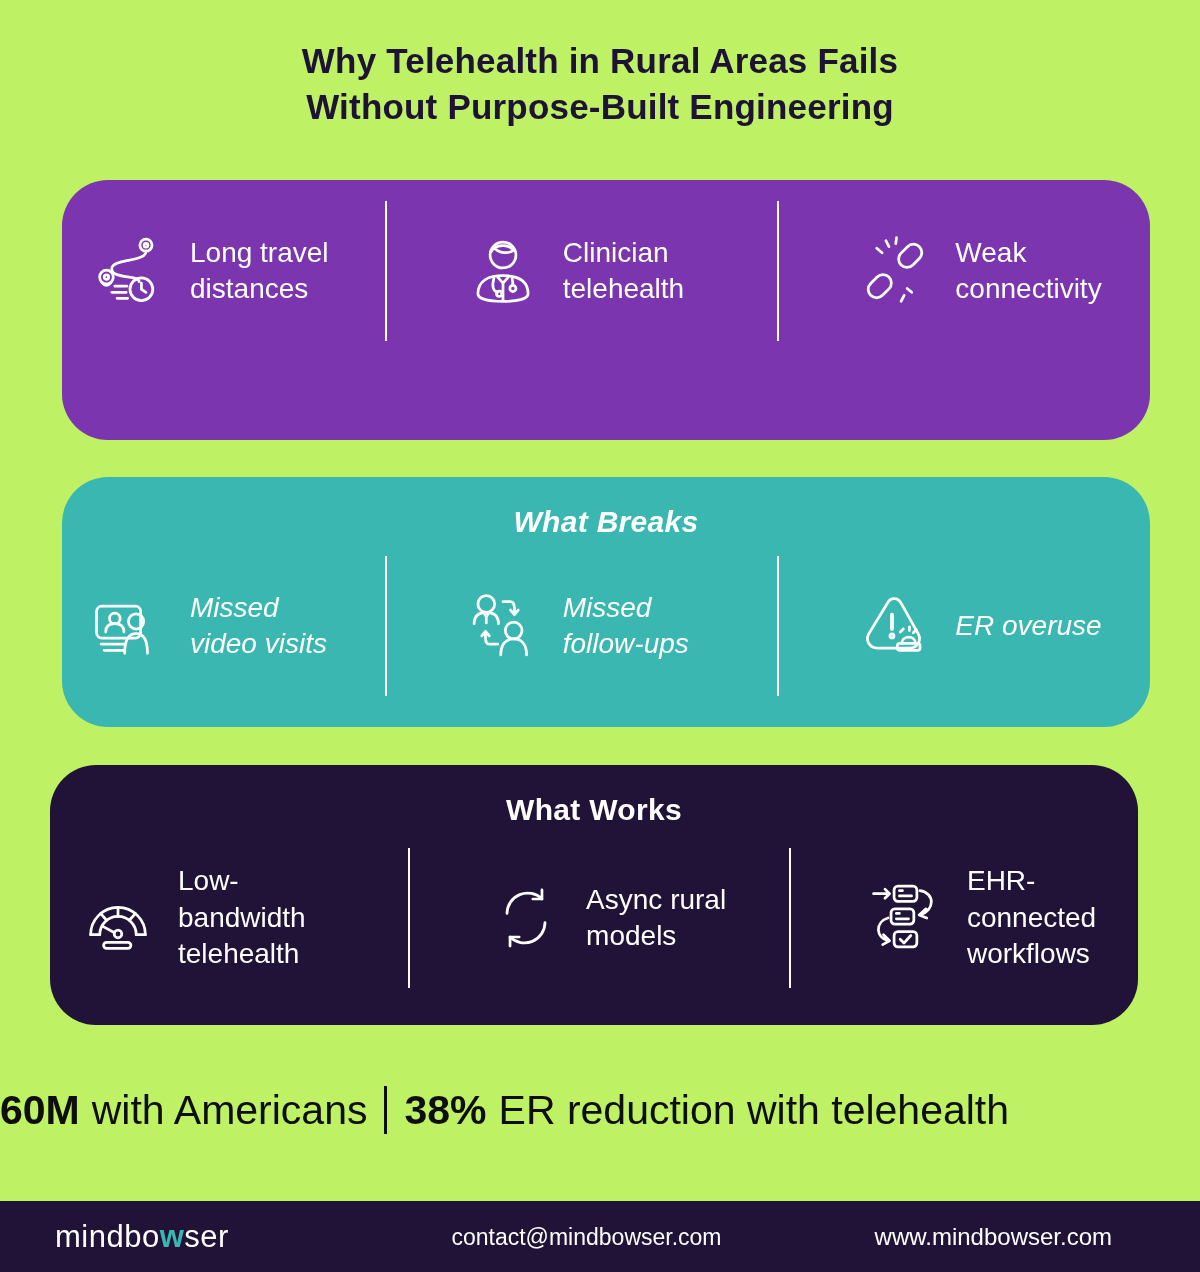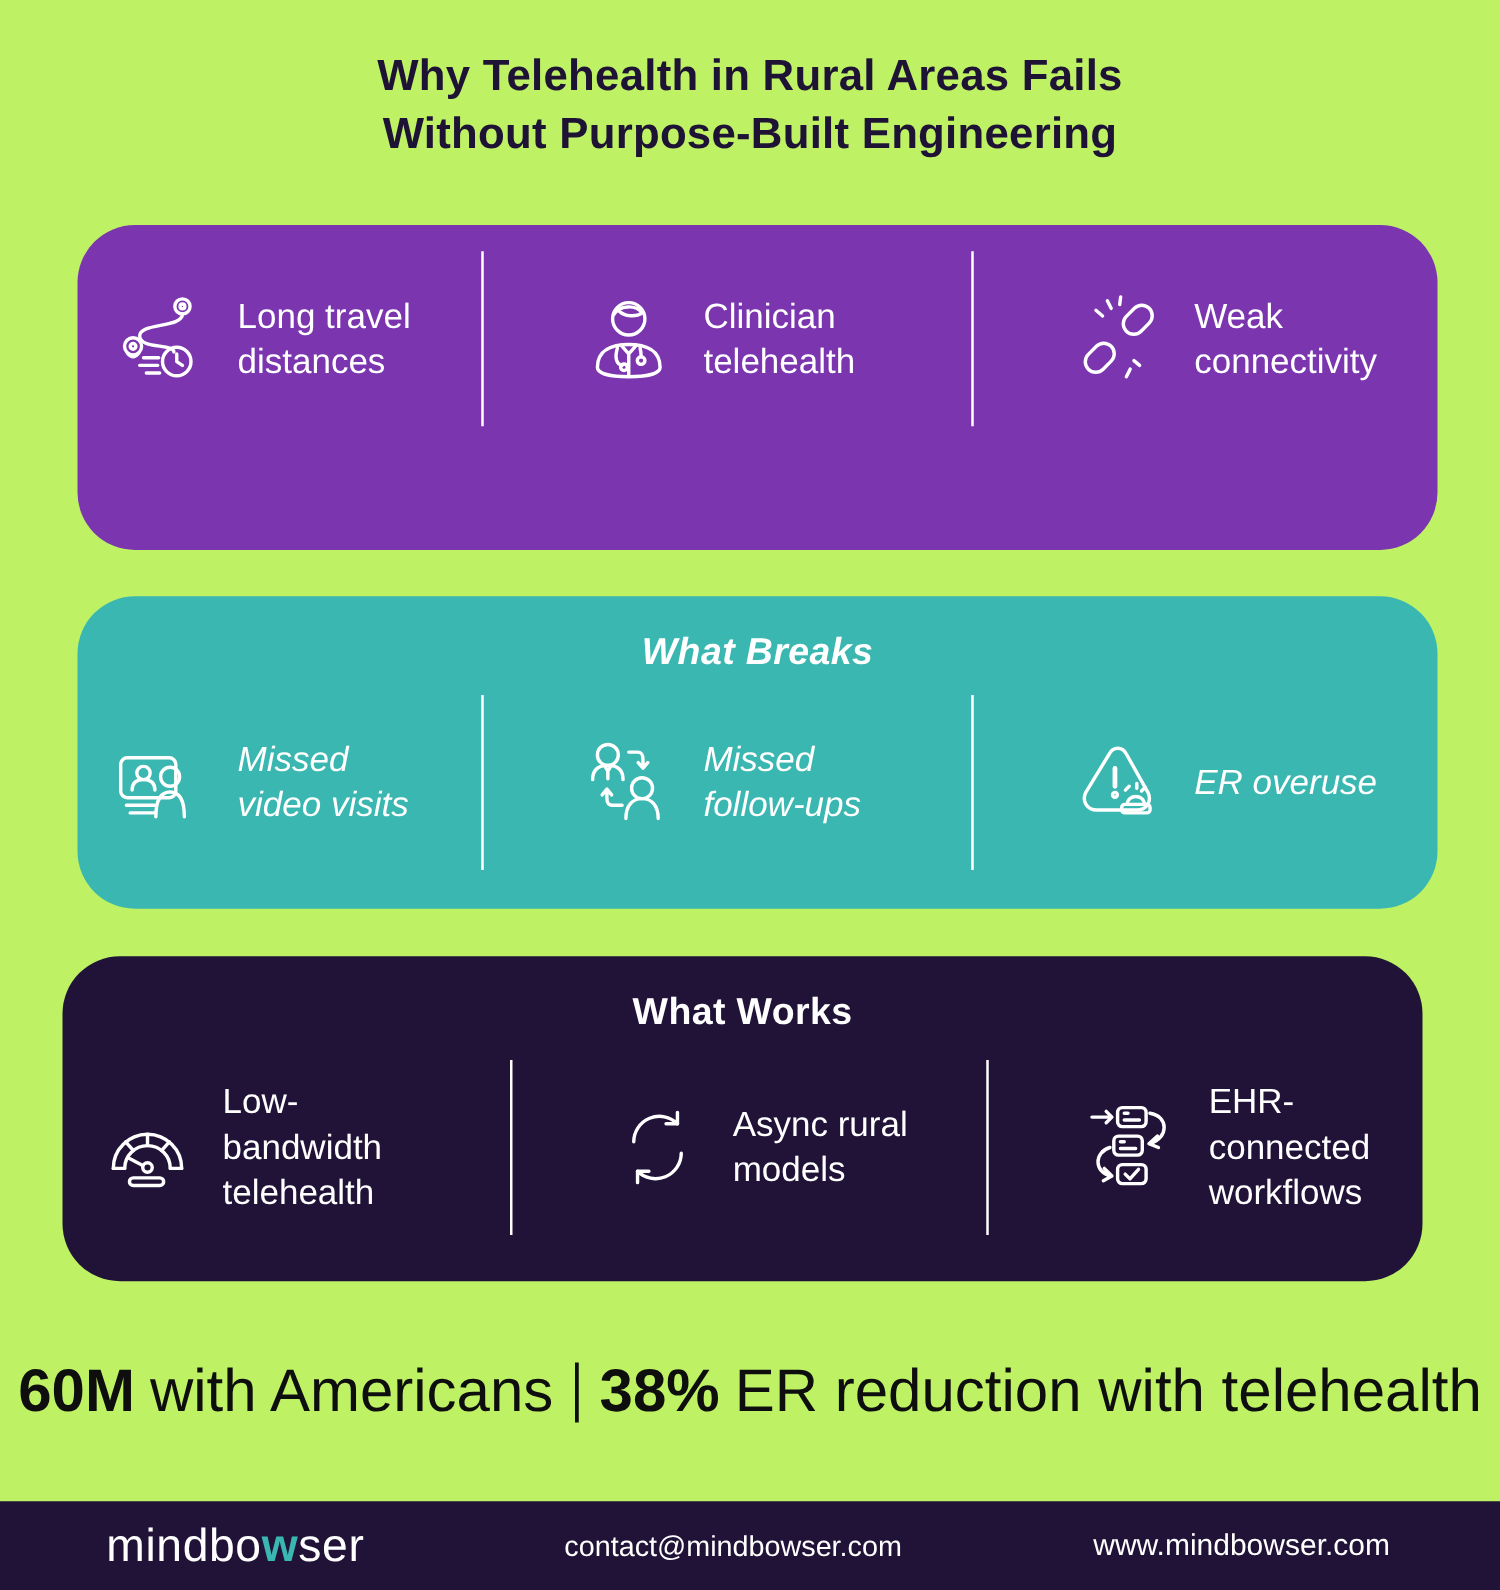--- a/index.html
+++ b/index.html
@@ -21,28 +21,28 @@
   .divider { width:2px; background:#ffffff; align-self:center; height:140px; flex:0 0 2px; }
 
   .icon-wrap { width:76px; height:84px; flex:0 0 76px; display:flex; align-items:center; justify-content:center; }
   .icon-wrap svg { width:76px; height:84px; stroke:#ffffff; fill:none; stroke-width:3.6;
                    stroke-linecap:round; stroke-linejoin:round; }
   .item-label { font-size:28px; line-height:1.3; font-weight:400; }
   .item-label span { display:block; }
   .item-label span:empty { display:none; }
 
   .stats { position:absolute; top:1086px; left:0; width:1200px; display:flex;
-           justify-content:center; align-items:center; gap:17px; font-size:48px; color:#0e0e0e; }
+           align-items:center; gap:17px; font-size:41px; color:#0e0e0e; }
   .stats .val { font-weight:700; }
   .stats .sep { width:3px; height:48px; background:#0e0e0e; }
   .stat-group { display:flex; align-items:baseline; gap:12px; }
 
   .footer { position:absolute; left:0; top:1201px; width:1200px; height:71px; background:#211338; }
   .logo { position:absolute; left:55px; top:50%; transform:translateY(-50%);
-          font-size:37px; color:#ffffff; font-weight:400; letter-spacing:0.5px;margin-left:30px; }
+          font-size:31px; color:#ffffff; font-weight:400; letter-spacing:0.5px; }
   .logo .logo-w { color:#3AB7B1; font-weight:600; }
   .footer-email { position:absolute; left:50%; top:50%; transform:translate(-55%,-50%);
                   font-size:23px; color:#ffffff; }
   .footer-site { position:absolute; right:88px; top:50%; transform:translateY(-50%);
                  font-size:24px; color:#ffffff; }
 </style>
 </head>
 <body>
 
 <div class="page">

